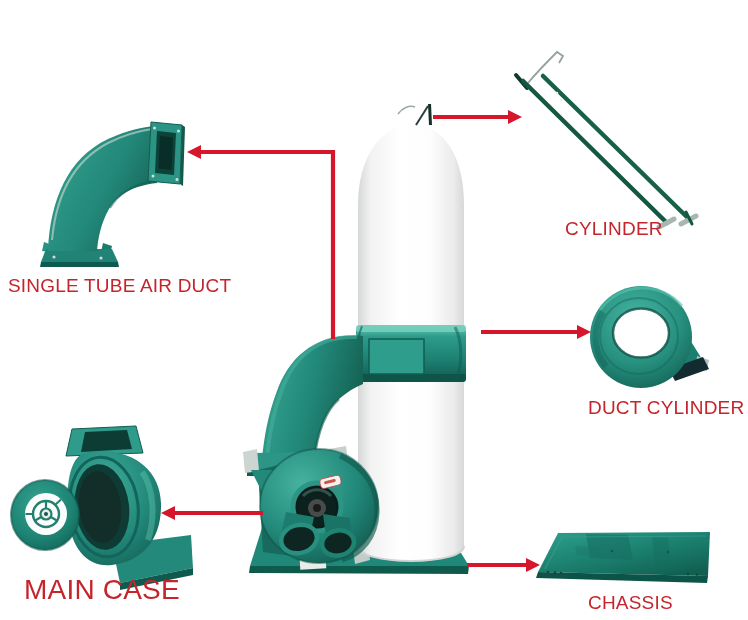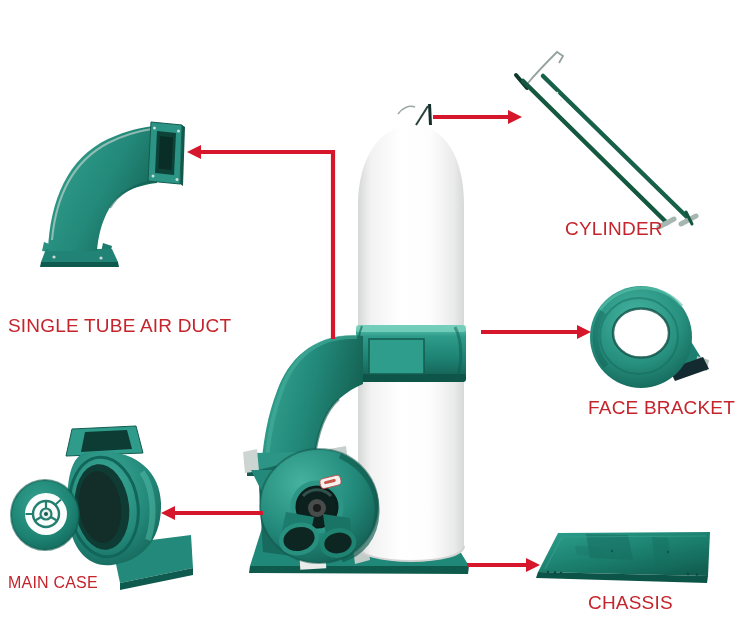--- a/index.html
+++ b/index.html
@@ -13,24 +13,24 @@
   #stage svg{position:absolute;left:0;top:0;}
   .part-label{
     position:absolute;
     color:#c5242c;
     font-size:19px;
     line-height:1.05;
     letter-spacing:0.2px;
     white-space:nowrap;
     user-select:none;
   }
-  #lbl-duct{left:8px;top:276px;margin-top:40px;}
+  #lbl-duct{left:8px;top:276px;}
   #lbl-bracket{left:565px;top:219px;}
   #lbl-face{left:588px;top:398px;}
-  #lbl-main{left:8px;top:575px;font-size:16px;text-align:center;}
+  #lbl-main{left:24px;top:575px;font-size:28px;text-align:center;}
   #lbl-chassis{left:588px;top:593px;}
 </style>
 </head>
 <body>
 
 <div id="stage">
 
 <svg width="748" height="620" viewBox="0 0 748 620">
   <defs>
     <linearGradient id="cylGrad" x1="0" y1="0" x2="1" y2="0">
@@ -259,17 +259,17 @@
     </g>
     <g>
       <line x1="467" y1="565" x2="527" y2="565"></line>
       <polygon points="540,565 526,558 526,572" fill="#d5162b" stroke="none"></polygon>
     </g>
   </g>
 </svg>
 
 <div class="part-label" id="lbl-duct">SINGLE TUBE AIR DUCT</div>
 <div class="part-label" id="lbl-bracket">CYLINDER</div>
-<div class="part-label" id="lbl-face">FACE BRACKET</div>
+<div class="part-label" id="lbl-face">DUCT CYLINDER</div>
 <div class="part-label" id="lbl-main">MAIN CASE</div>
 <div class="part-label" id="lbl-chassis">CHASSIS</div>
 
 </div>
 
 </body></html>

